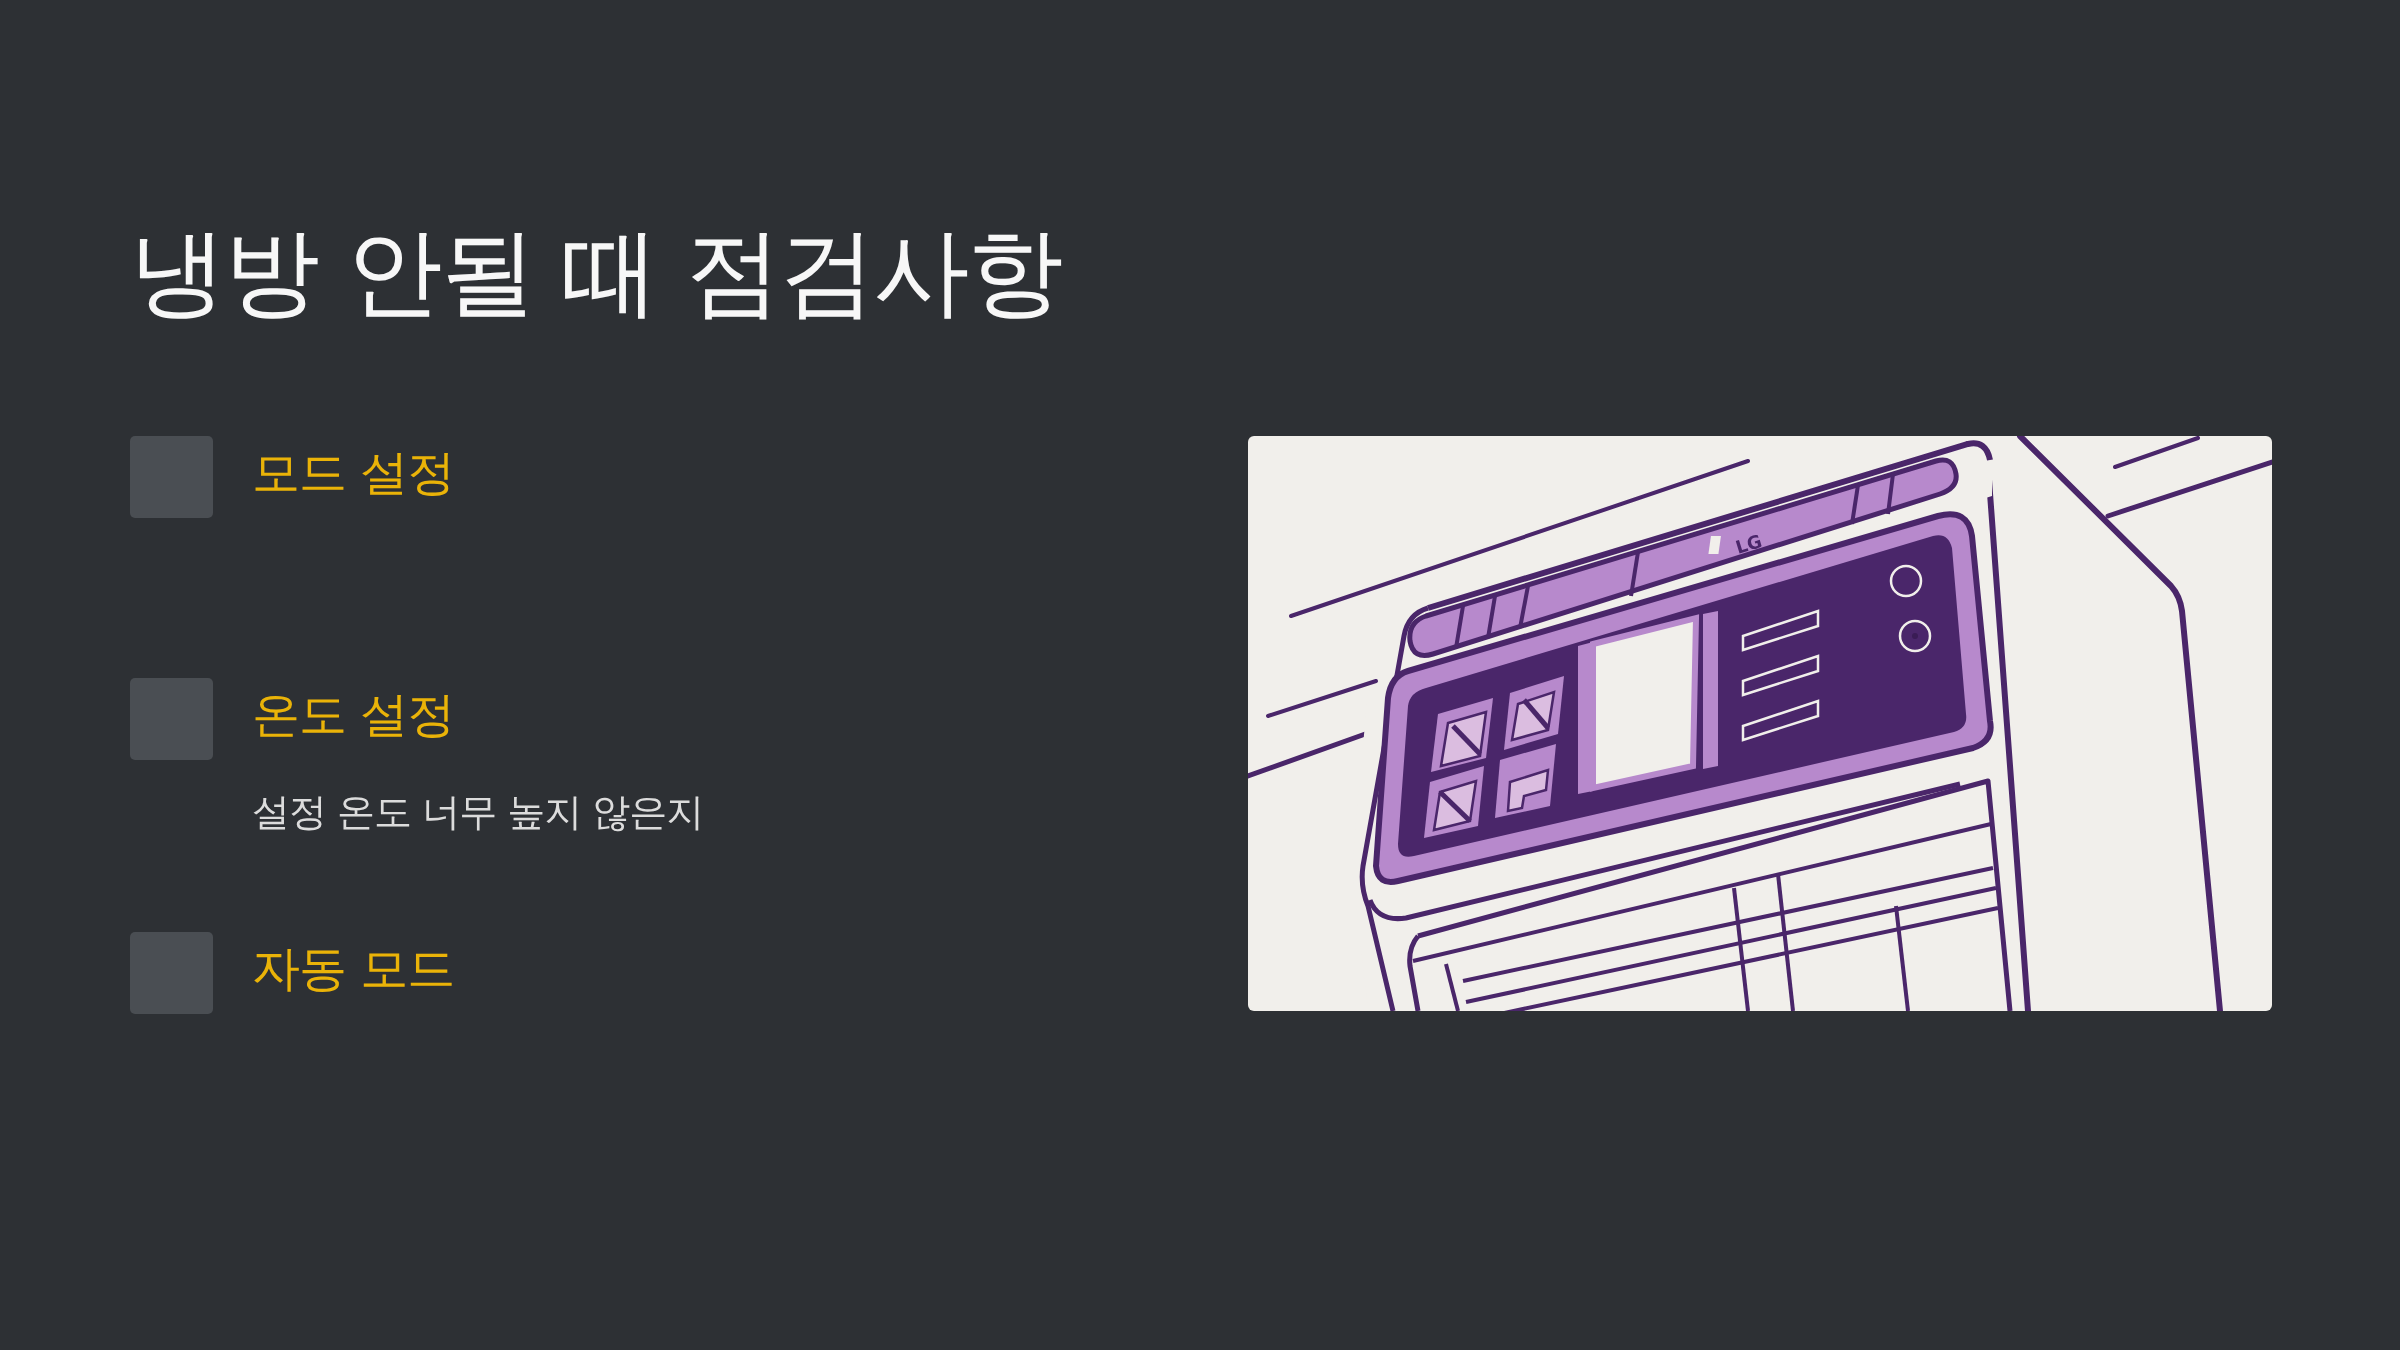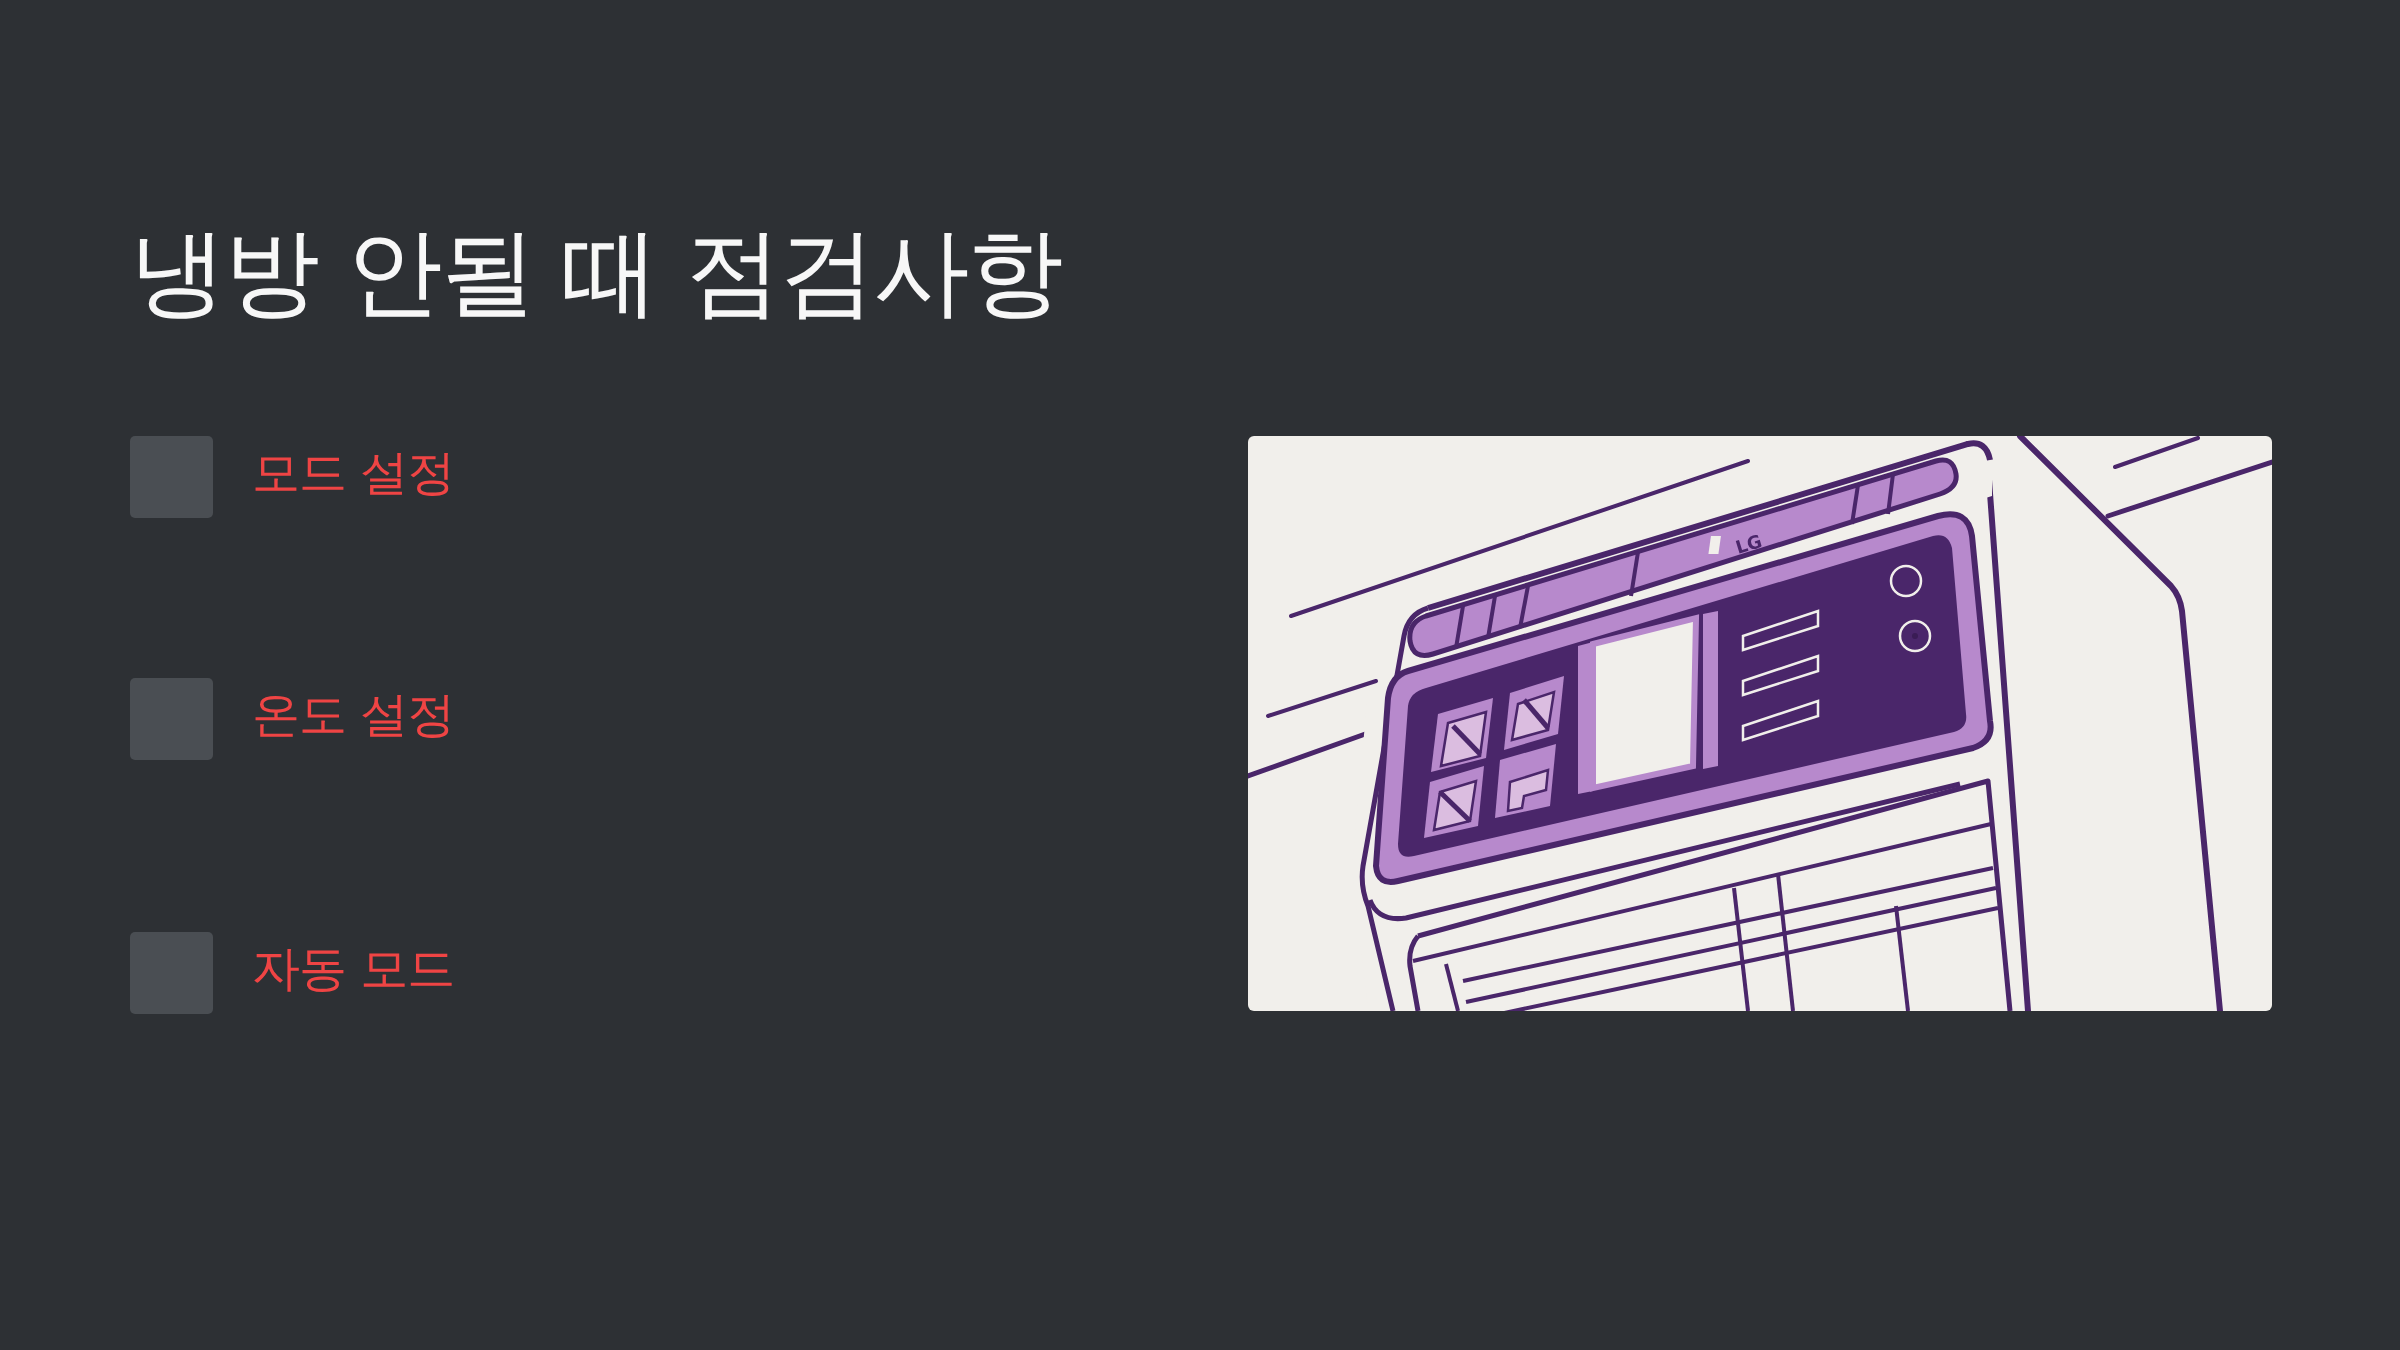--- a/index.html
+++ b/index.html
@@ -16,21 +16,21 @@
     color:#f7f7f7; letter-spacing:-2px; margin:0; white-space:nowrap;
   }
   .items { position:absolute; left:130px; top:436px; width:1000px; }
   .item { position:absolute; left:0; width:1000px; height:200px; }
   .item .box {
     position:absolute; left:0; top:0; width:83px; height:82px;
     background:#4a4e53; border-radius:5px;
   }
   .item .heading {
     position:absolute; left:122px; top:4px;
-    font-size:48px; line-height:64px; color:#ef4444; white-space:nowrap; letter-spacing:-1px;
+    font-size:48px; line-height:64px; color:#eab308; white-space:nowrap; letter-spacing:-1px;
   }
   .item .desc {
     position:absolute; left:122px; top:108px;
     font-size:38px; line-height:52px; color:#dcdcdc; white-space:nowrap; letter-spacing:-1px;
   }
   .illus {
     position:absolute; left:1248px; top:436px; width:1024px; height:575px;
     background:#f1efeb; border-radius:6px; overflow:hidden;
   }
   .illus svg { display:block; width:100%; height:100%; }
@@ -41,20 +41,21 @@
 <h1 class="title">냉방 안될 때 점검사항</h1>
 
 <div class="items">
   <div class="item" style="top:0px;">
     <div class="box"></div>
     <div class="heading">모드 설정</div>
   </div>
   <div class="item" style="top:242px;text-align:right;">
     <div class="box"></div>
     <div class="heading">온도 설정</div>
+    <div class="desc">설정 온도 너무 높지 않은지</div>
   </div>
   <div class="item" style="top:496px;text-decoration:underline;">
     <div class="box"></div>
     <div class="heading">자동 모드</div>
   </div>
 </div>
 
 <div class="illus">
   <svg viewBox="0 0 1024 575" xmlns="http://www.w3.org/2000/svg">
     <g fill="none" stroke="#4a266a" stroke-linecap="round" stroke-linejoin="round">

